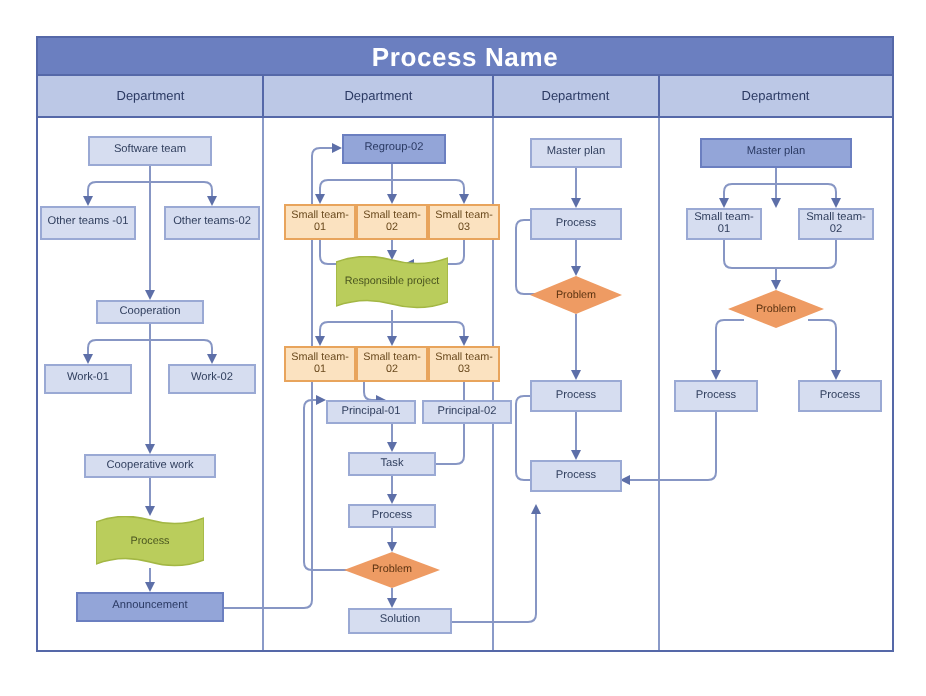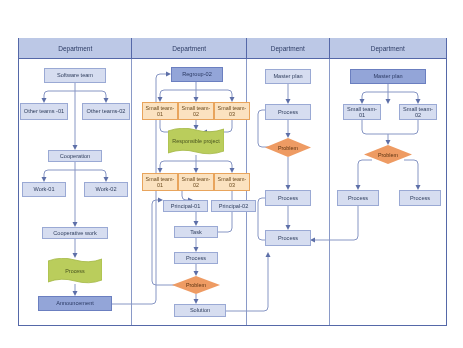--- a/index.html
+++ b/index.html
@@ -51,20 +51,23 @@
   
   #wires{position:absolute;left:0;top:0;width:463px;height:348px;pointer-events:none;}
   #wires path,#wires line{stroke:#8796C4;stroke-width:1;fill:none;}
   #wires polygon{fill:#5D6FA8;}
 </style>
 </head>
 <body>
 
 <div id="stage">
 
+  <div class="title-bar">
+    <span>Process Name</span>
+  </div>
 
   <div class="hdr-row">
     <div class="hdr-cell" style="width:114px">
       <span>Department</span>
       </div>
     <div class="hdr-cell" style="width:115px">
       <span>Department</span>
       </div>
     <div class="hdr-cell" style="width:83px">
       <span>Department</span>

